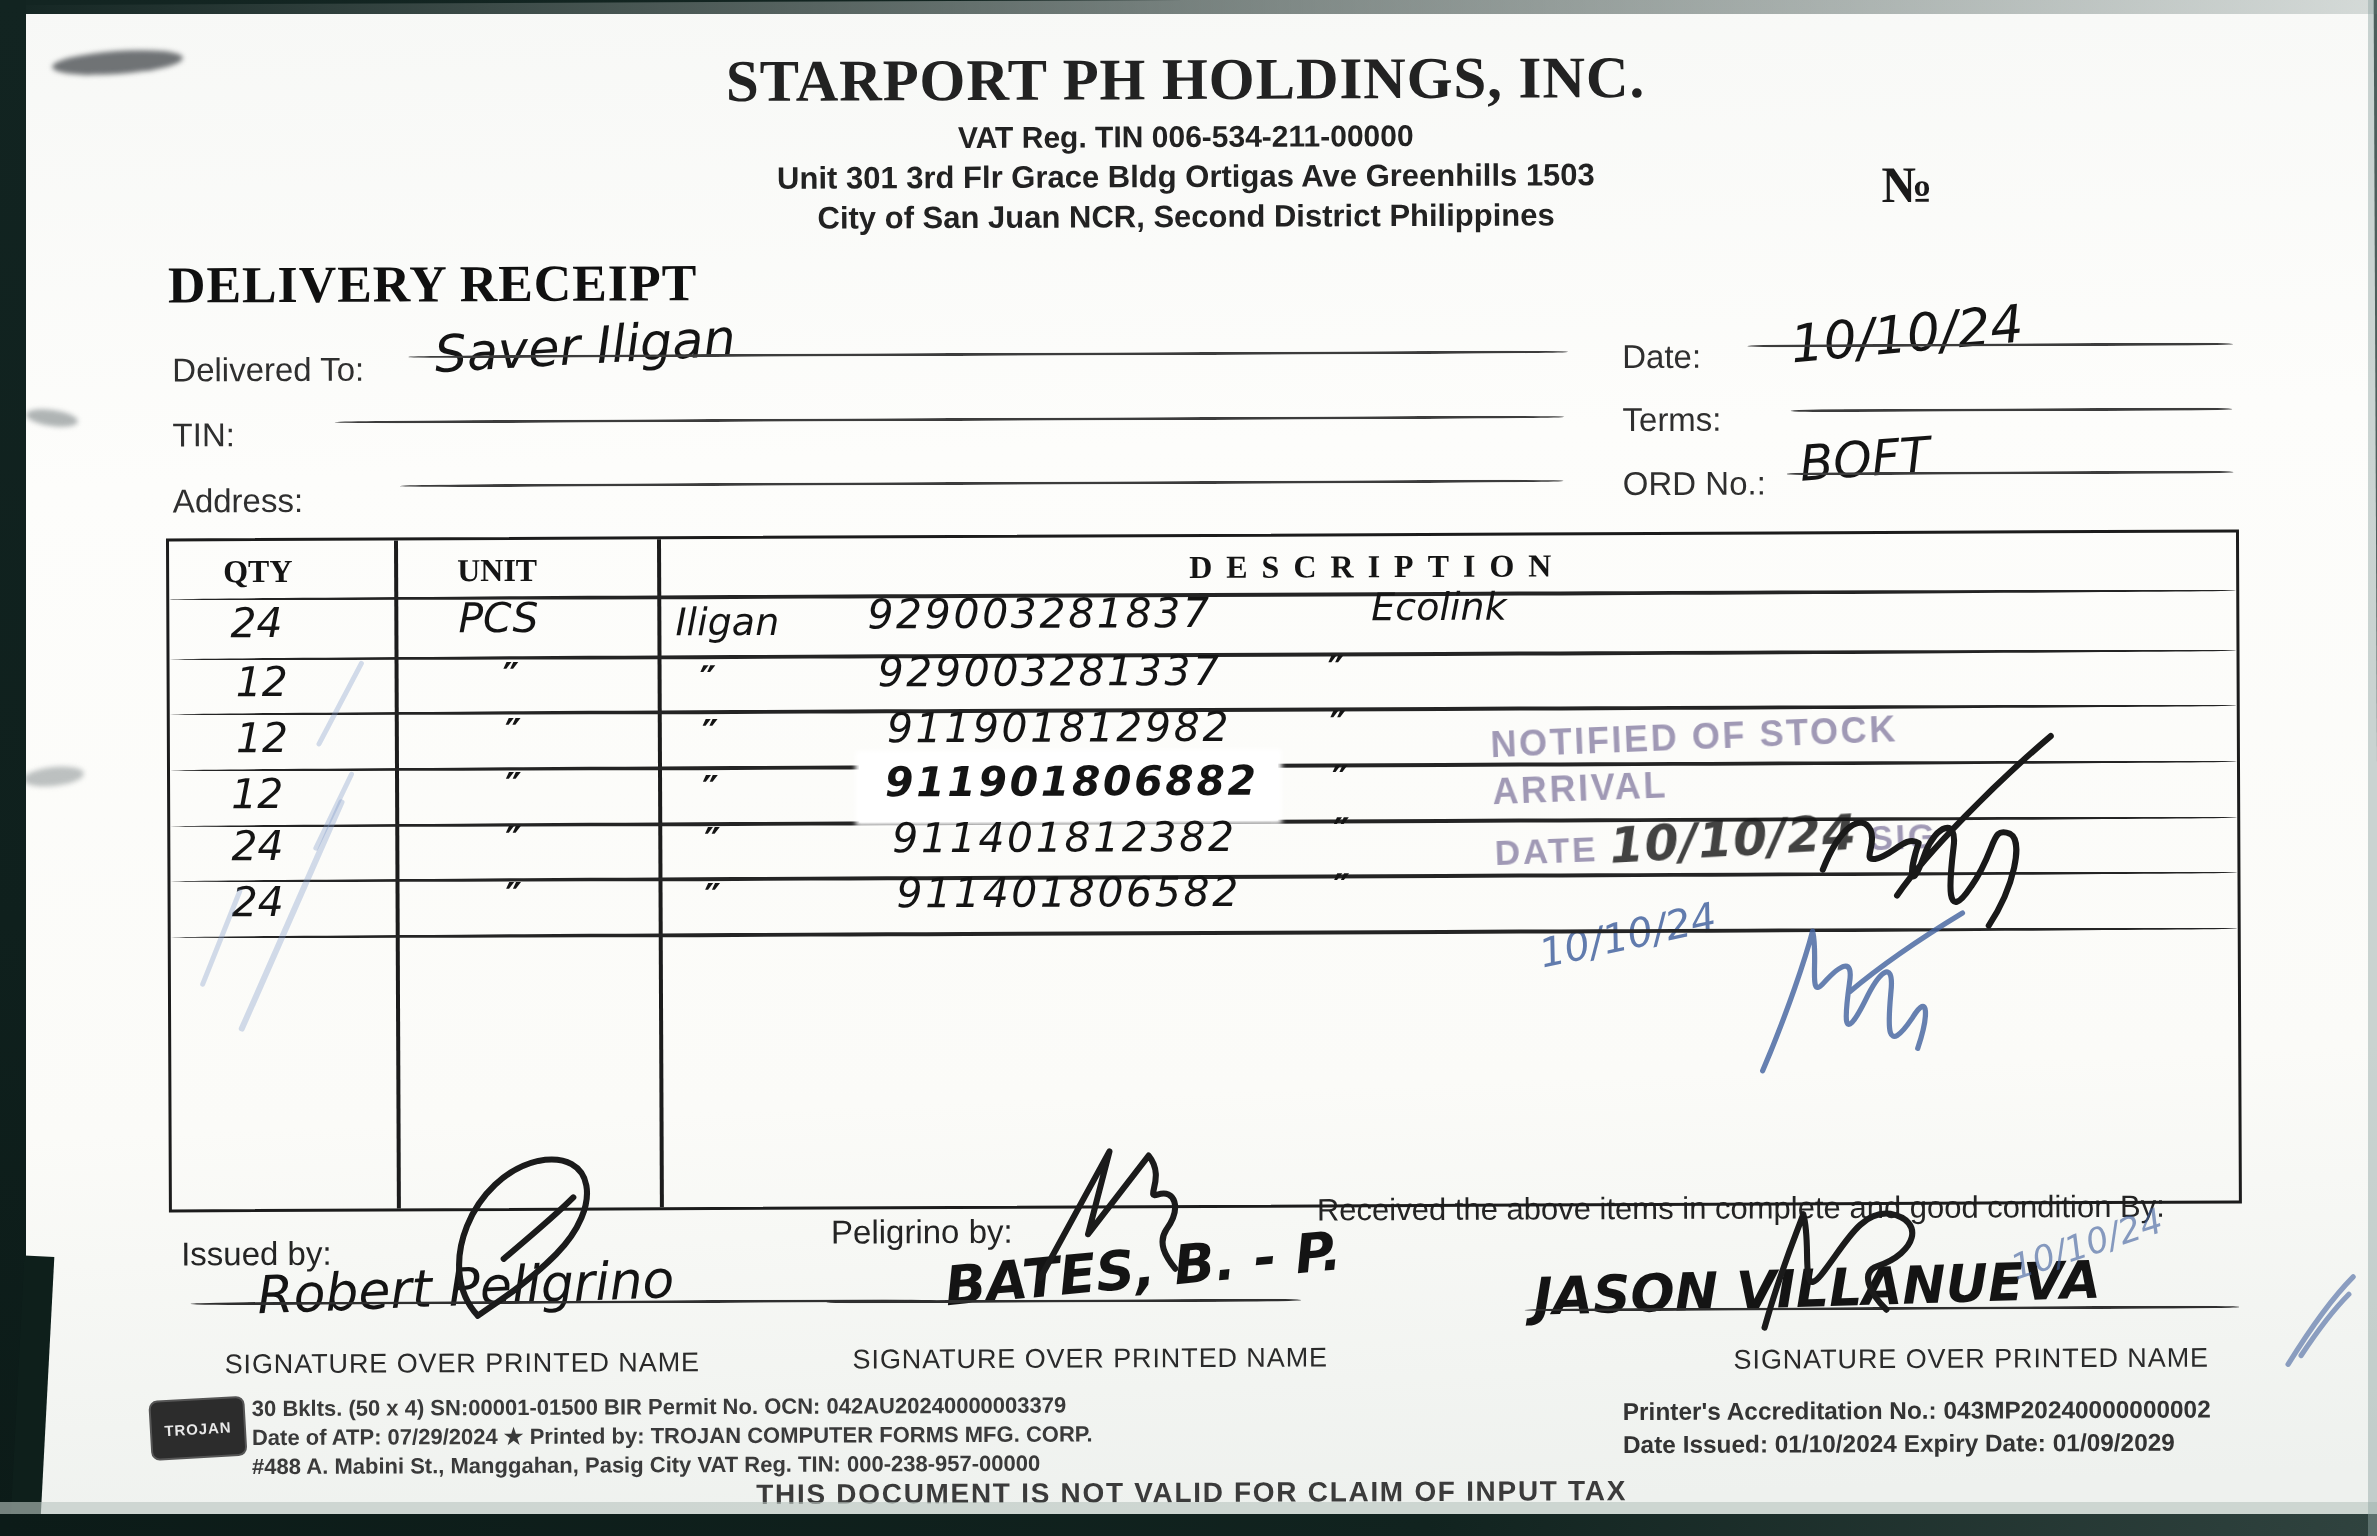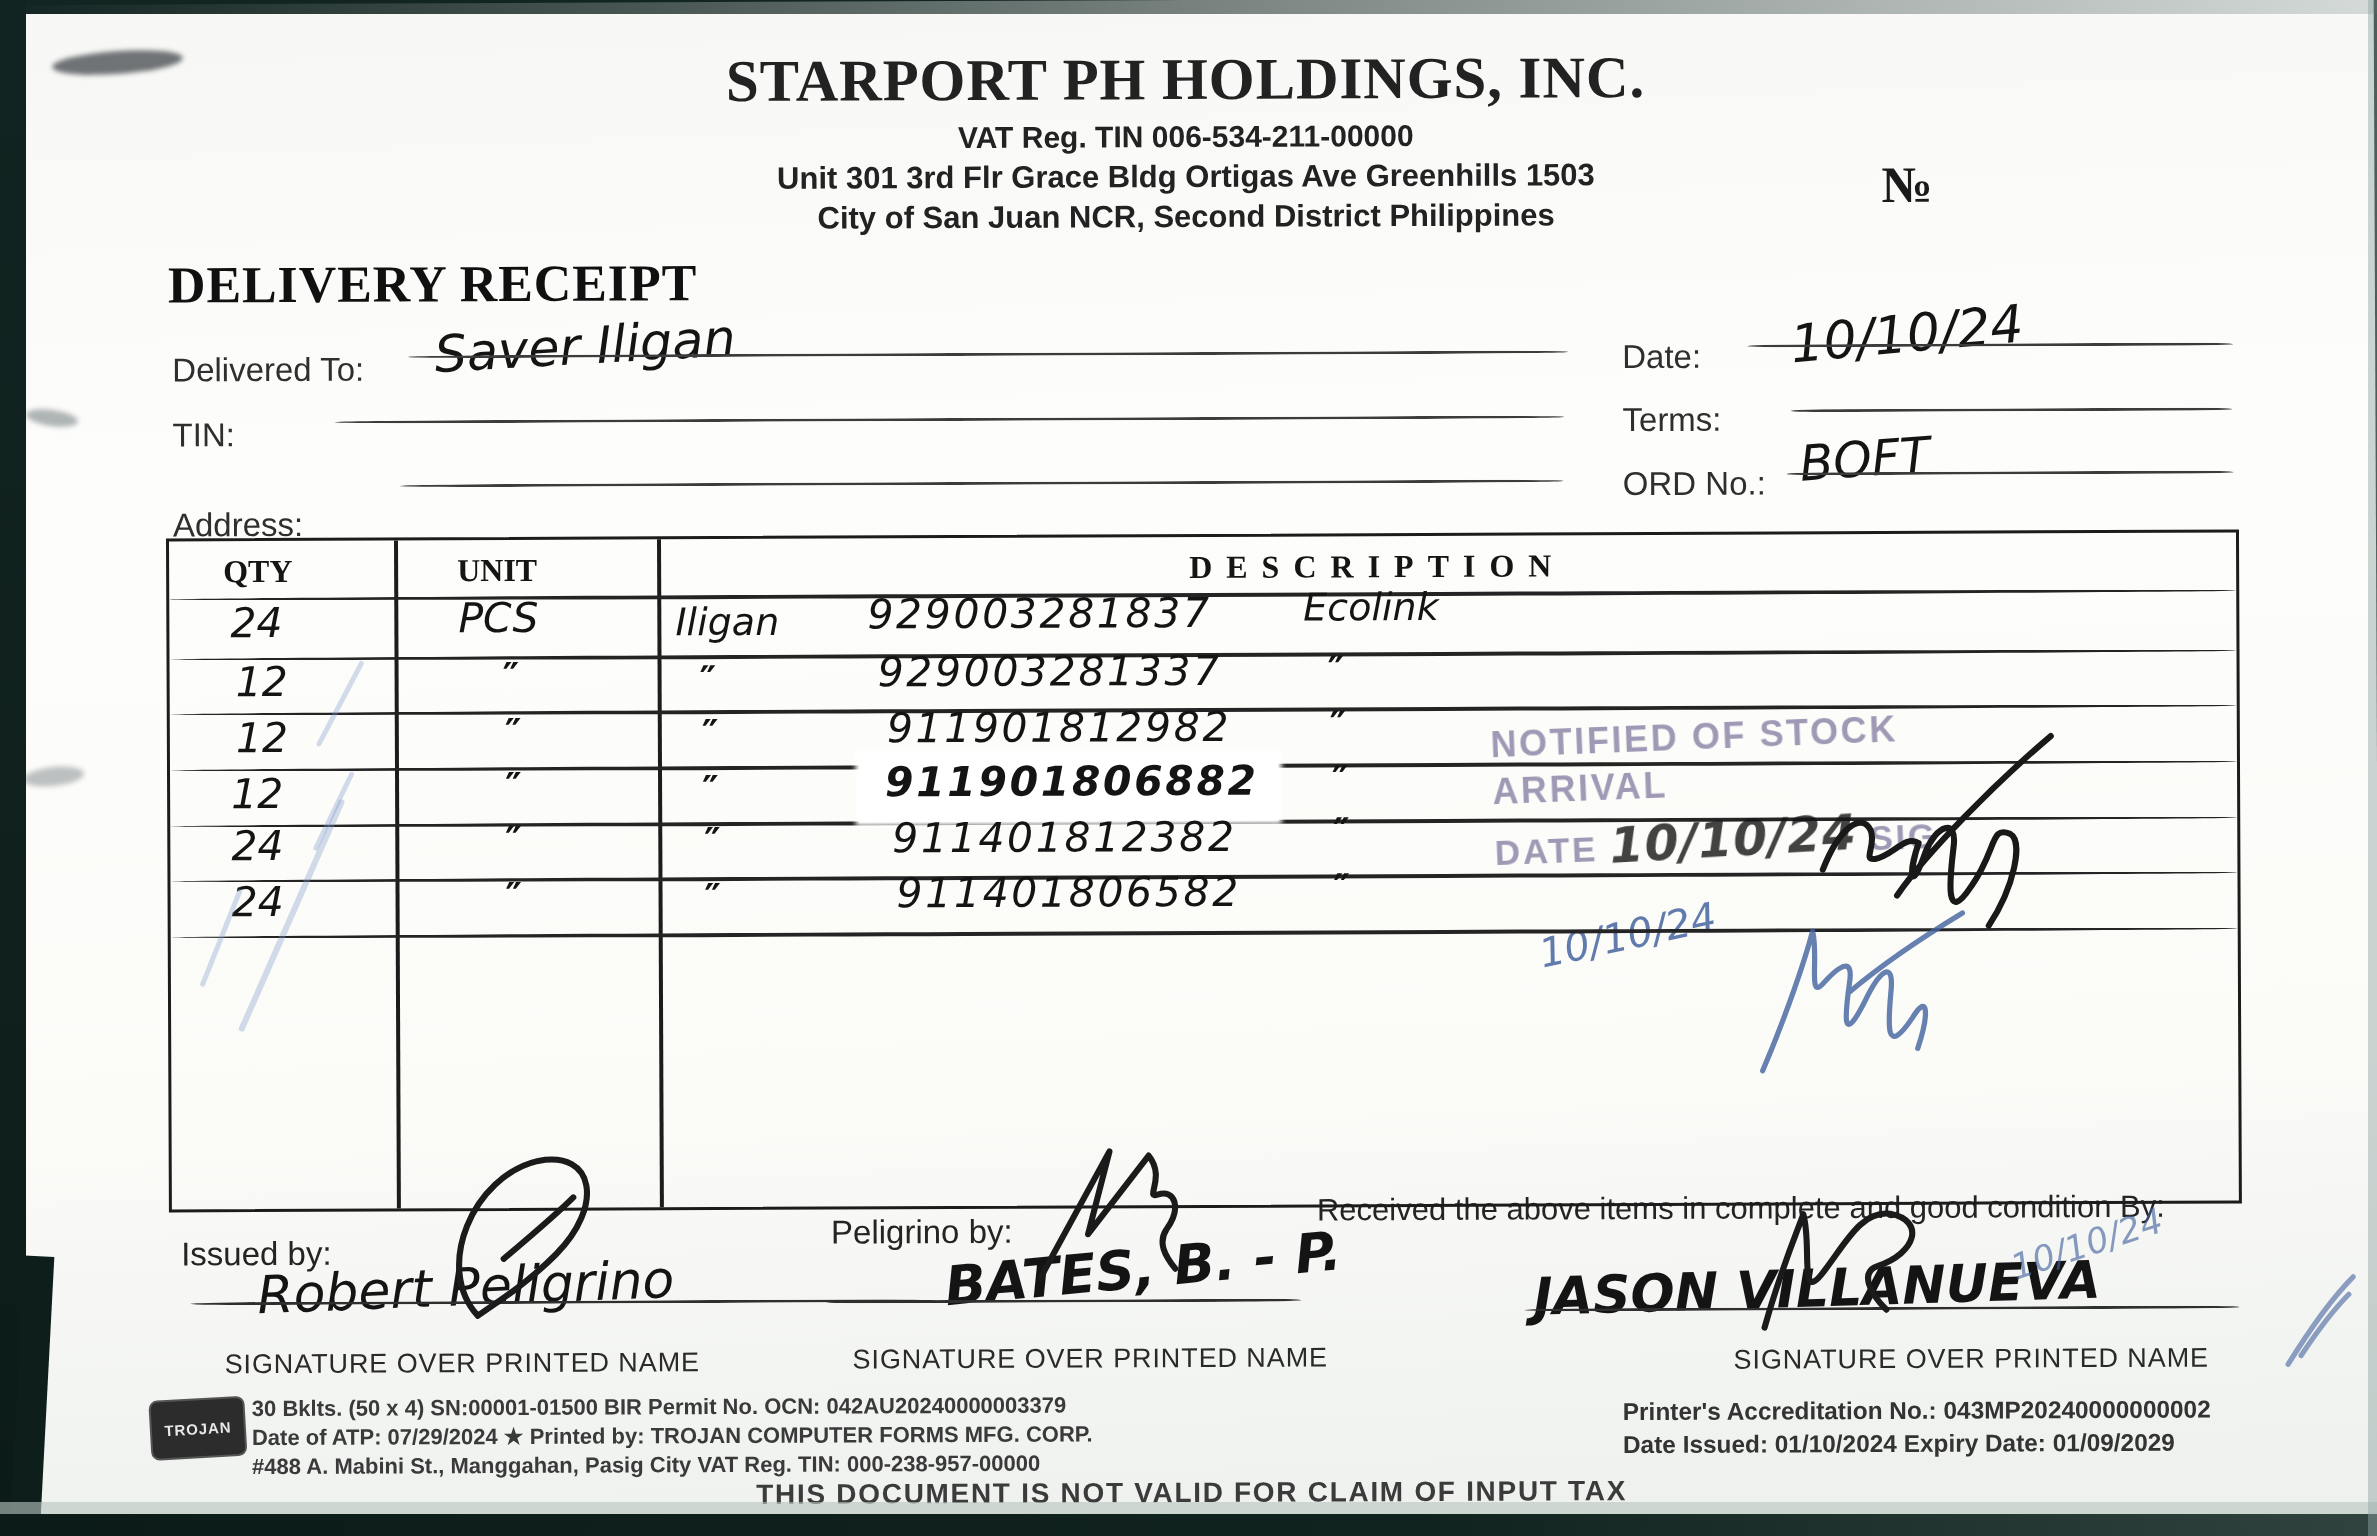--- a/index.html
+++ b/index.html
@@ -87,21 +87,21 @@
     <span class="abs label" style="left:1624px;top:340px;">Date:</span>
     <span class="abs hw" style="left:1792px;top:307px;font-size:52px;transform:rotate(-5deg);">10/10/24</span>
     <div class="fline" style="left:1749px;top:347px;width:486px;"></div>
 
     <span class="abs label" style="left:174px;top:412px;">TIN:</span>
     <div class="fline" style="left:336px;top:417px;width:1230px;"></div>
 
     <span class="abs label" style="left:1624px;top:403px;">Terms:</span>
     <div class="fline" style="left:1792px;top:412px;width:442px;"></div>
 
-    <span class="abs label" style="left:174px;top:502px;text-align:center;">Address:</span>
+    <span class="abs label" style="left:174px;top:478px;text-align:center;">Address:</span>
     <div class="fline" style="left:401px;top:481px;width:1164px;"></div>
 
     <span class="abs label" style="left:1624px;top:467px;">ORD No.:</span>
     <span class="abs hw" style="left:1801px;top:434px;font-size:49px;transform:rotate(-4deg);">BOFT</span>
     <div class="fline" style="left:1788px;top:475px;width:447px;"></div>
 
     <div class="abs tbl">
       <div class="col1"></div>
       <div class="col2"></div>
       <div class="hrule" style="top:56px;"></div>
@@ -114,21 +114,21 @@
       <div class="hrule" style="top:171px;"></div>
       <div class="hrule" style="top:227px;"></div>
       <div class="hrule" style="top:283px;"></div>
       <div class="hrule" style="top:338px;"></div>
       <div class="hrule" style="top:394px;"></div>
 
       <span class="rowtext hw" style="left:61px;top:58px;">24</span>
       <span class="rowtext hw" style="left:289px;top:54px;">PCS</span>
       <span class="rowtext hw" style="left:506px;top:61px;font-size:38px;">Iligan</span>
       <span class="rowtext hw" style="left:698px;top:52px;letter-spacing:2.6px;">929003281837</span>
-      <span class="rowtext hw" style="left:1134px;top:49px;font-size:38px;">Ecolink</span>
+      <span class="rowtext hw" style="left:1202px;top:49px;font-size:38px;">Ecolink</span>
 
       <span class="rowtext hw" style="left:66px;top:117px;">12</span>
       <span class="rowtext hw ditto" style="left:333px;top:115px;">″</span>
       <span class="rowtext hw ditto" style="left:530px;top:119px;">″</span>
       <span class="rowtext hw" style="left:708px;top:110px;letter-spacing:2.6px;">929003281337</span>
       <span class="rowtext hw ditto" style="left:1158px;top:112px;">″</span>
 
       <span class="rowtext hw" style="left:66px;top:173px;">12</span>
       <span class="rowtext hw ditto" style="left:335px;top:171px;">″</span>
       <span class="rowtext hw ditto" style="left:532px;top:173px;">″</span>

